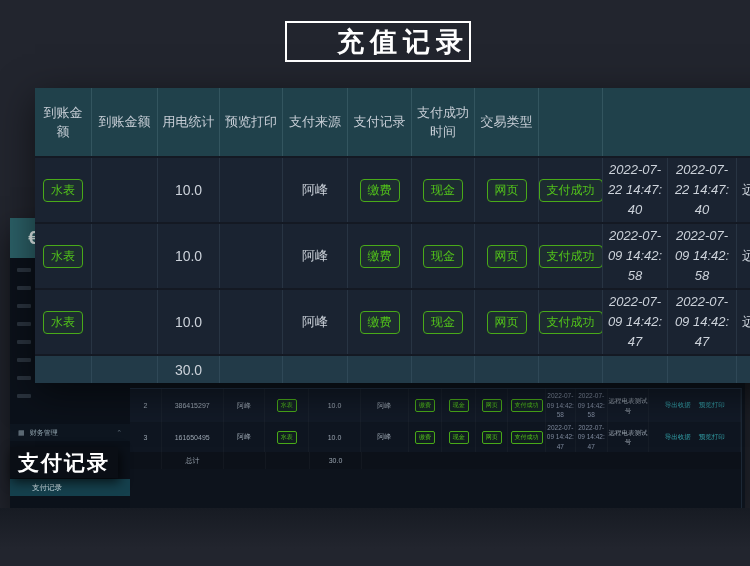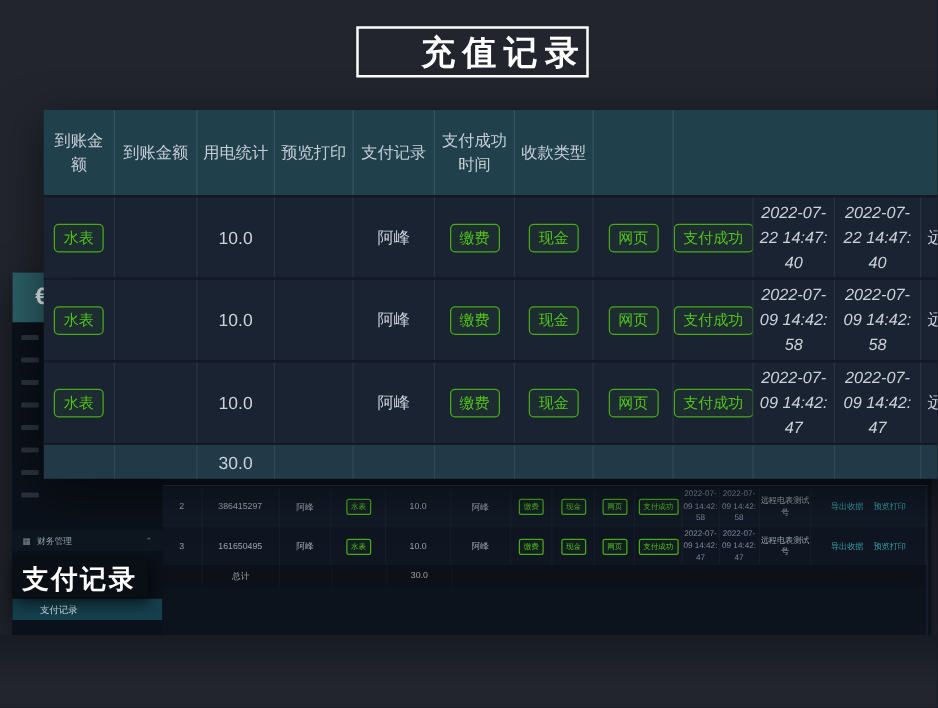--- a/index.html
+++ b/index.html
@@ -248,23 +248,24 @@
 </div>
 
 <div class="bottom-fade"></div>
 
 <div class="big-table">
   <div class="trow head">
     <div class="c">到账金额</div>
     <div class="c">到账金额</div>
     <div class="c">用电统计</div>
     <div class="c">预览打印</div>
+    <div class="c">支付来源</div>
     <div class="c">支付记录</div>
     <div class="c">支付成功时间</div>
-    <div class="c">收款类型</div>
+    <div class="c">交易类型</div>
     <div class="c"></div>
   </div>
 
   <div class="trow data">
     <div class="c">
         <span class="tag">水表</span>
       </div>
     <div class="c"></div>
     <div class="c amount">10.0</div>
     <div class="c"></div>

